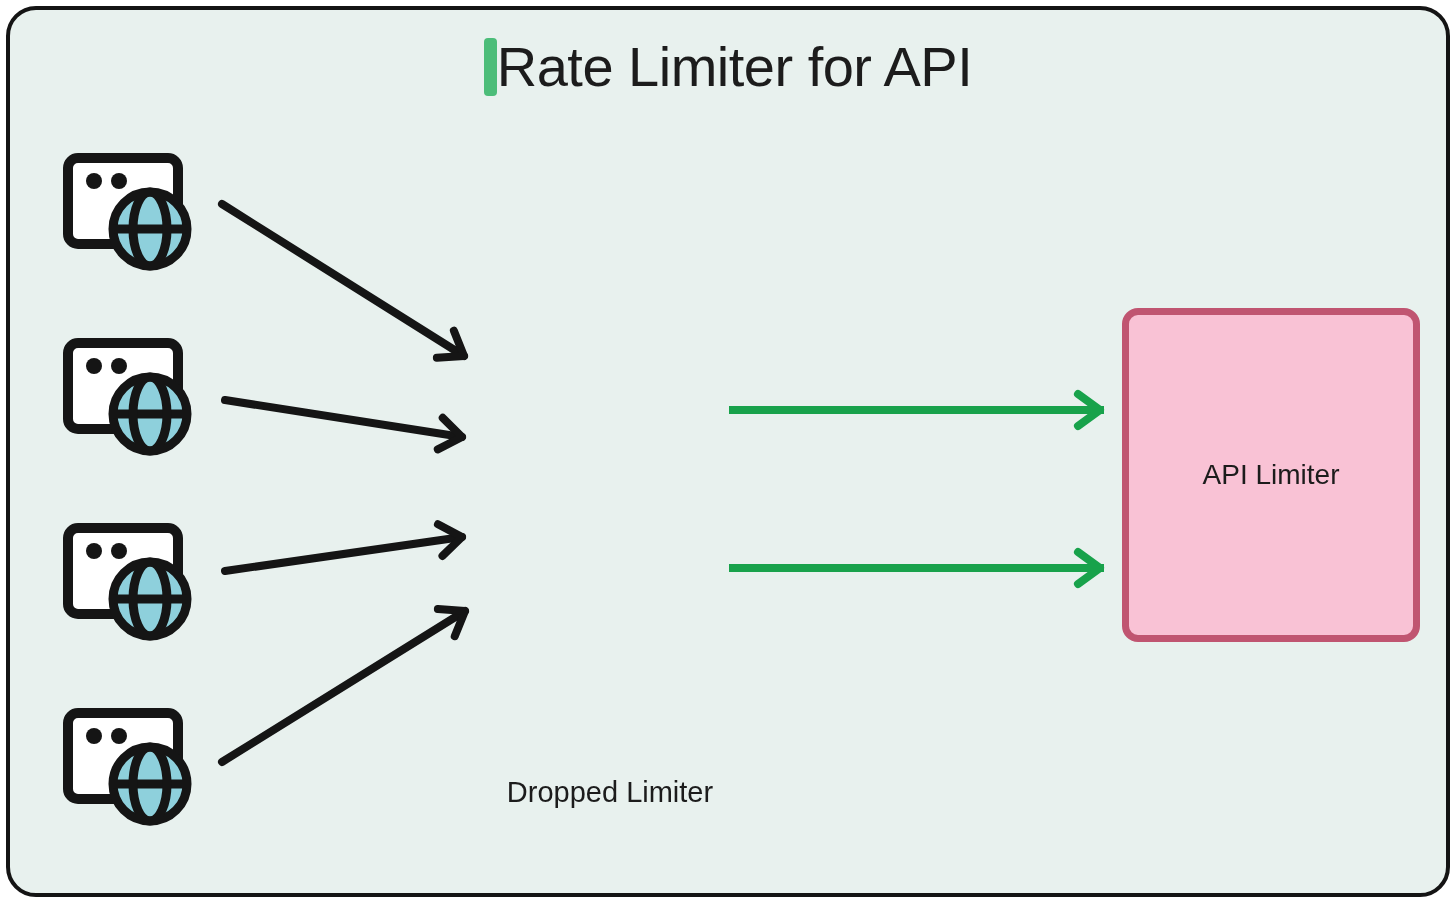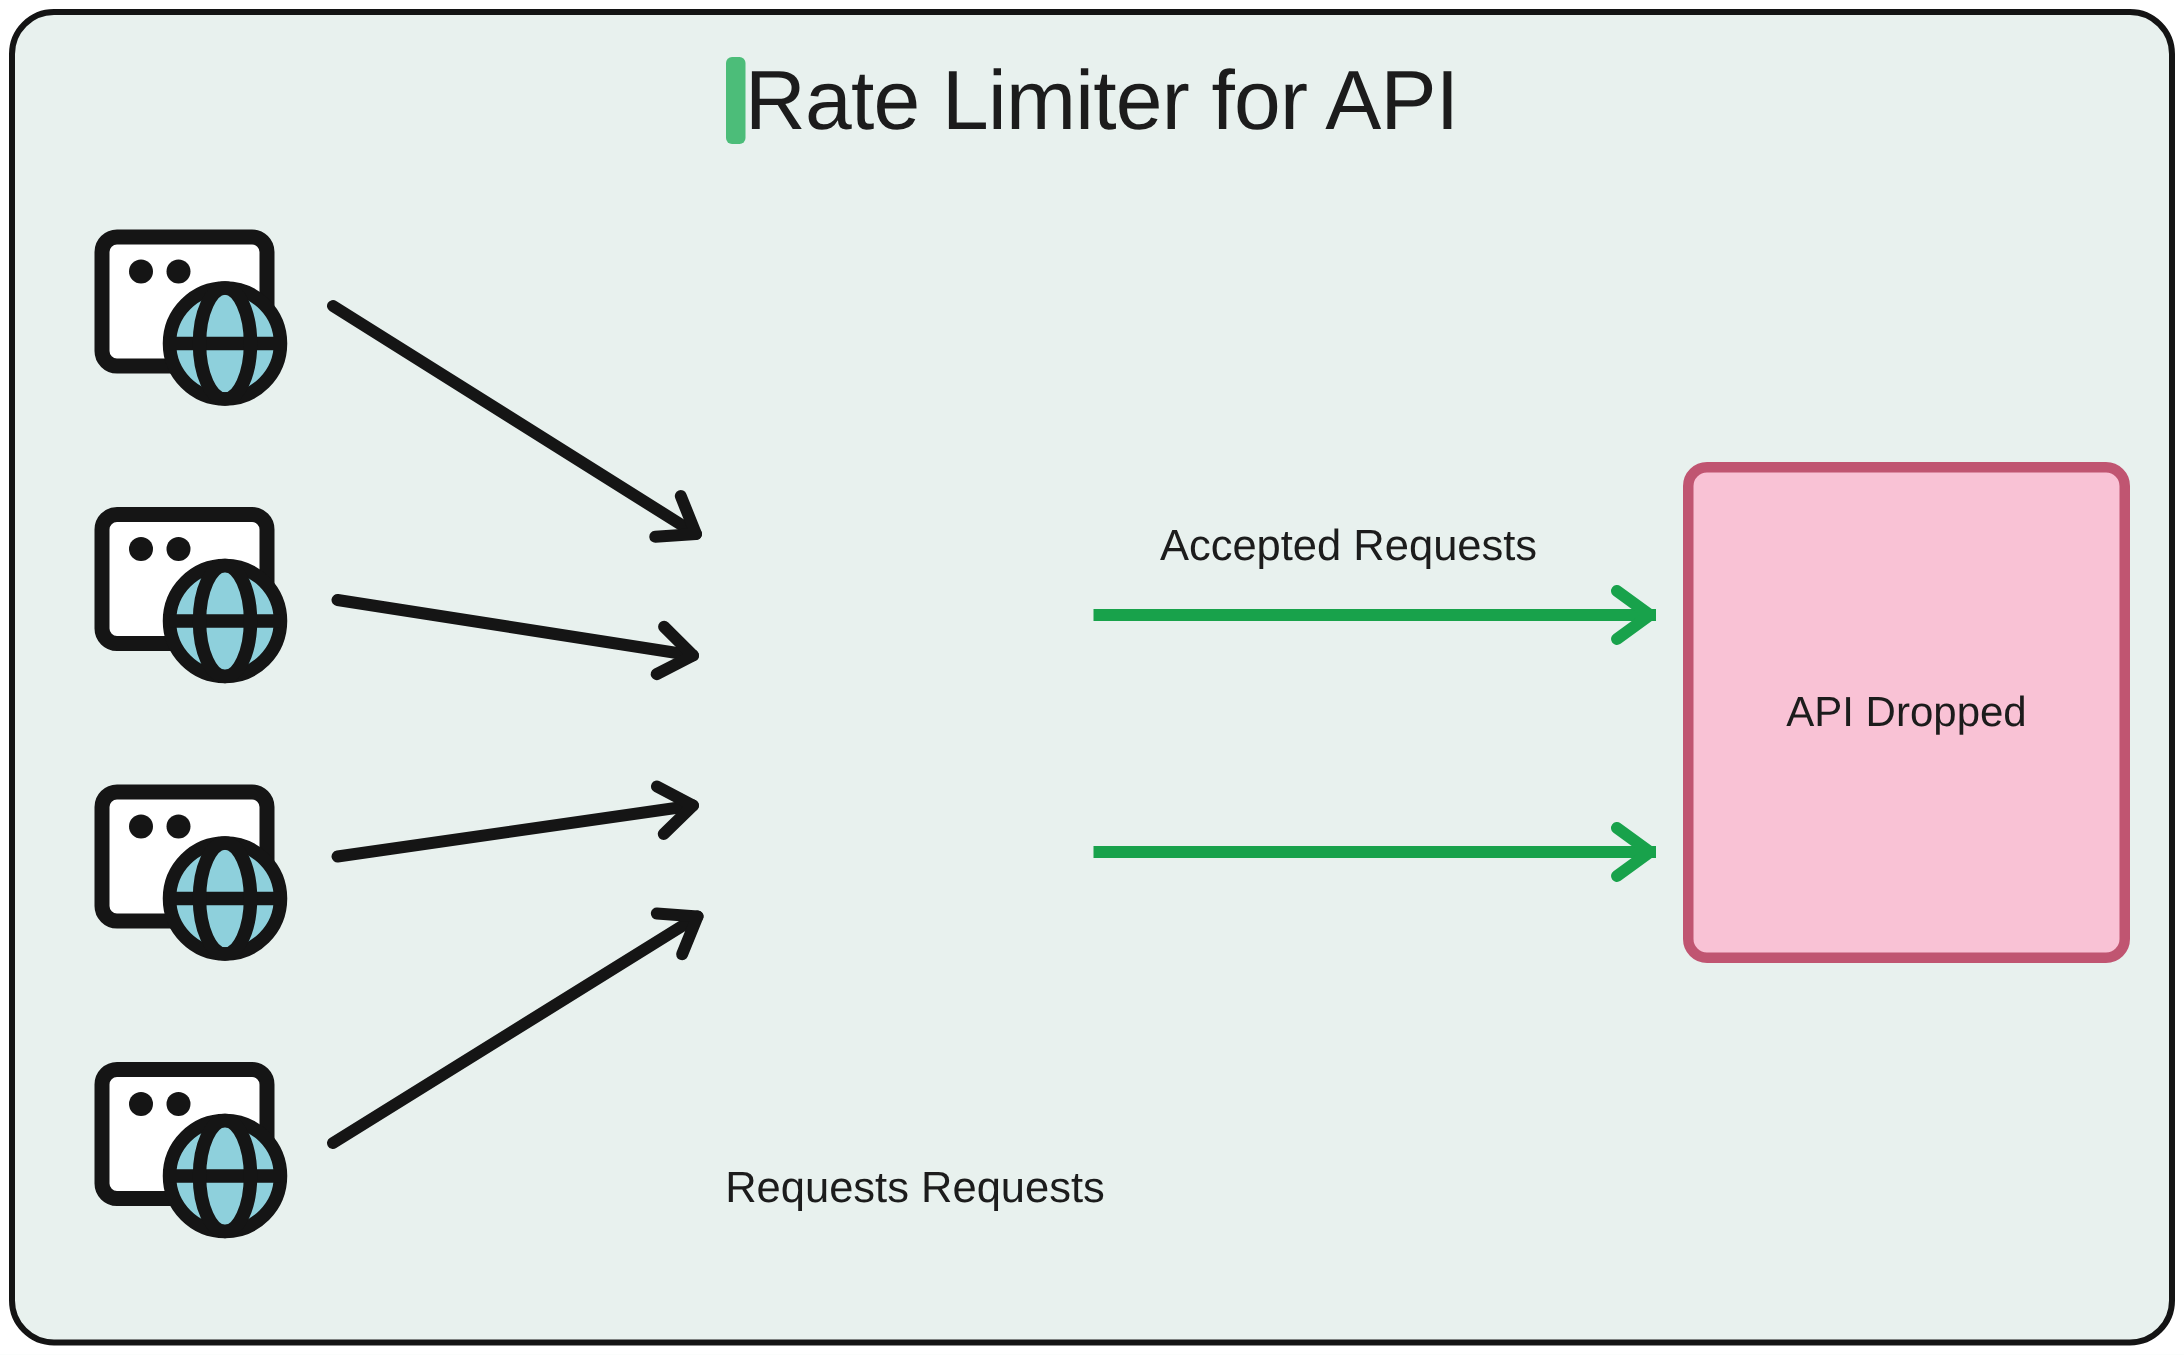--- a/index.html
+++ b/index.html
@@ -120,19 +120,18 @@
       <path d="M222 762 L465 611" marker-end="url(#chev-dark)"></path>
     </g>
     <g style="stroke:var(--accepted-arrow,#18a24b)" stroke-width="8" stroke-linecap="square" fill="none">
       <path d="M733 410 L1100 410" marker-end="url(#chev-green)"></path>
       <path d="M733 568 L1100 568" marker-end="url(#chev-green)"></path>
     </g>
   </svg>
 
 
   <div class="node api-service">
-    <div class="node-label">API Dropped</div>
+    <div class="node-label">API Limiter</div>
   </div>
 
-  <div class="flow-label accepted-label">Accepted Requests</div>
-  <div class="flow-label dropped-label">Requests Requests</div>
+  <div class="flow-label dropped-label">Dropped Limiter</div>
 
 </div>
 
 </body></html>

